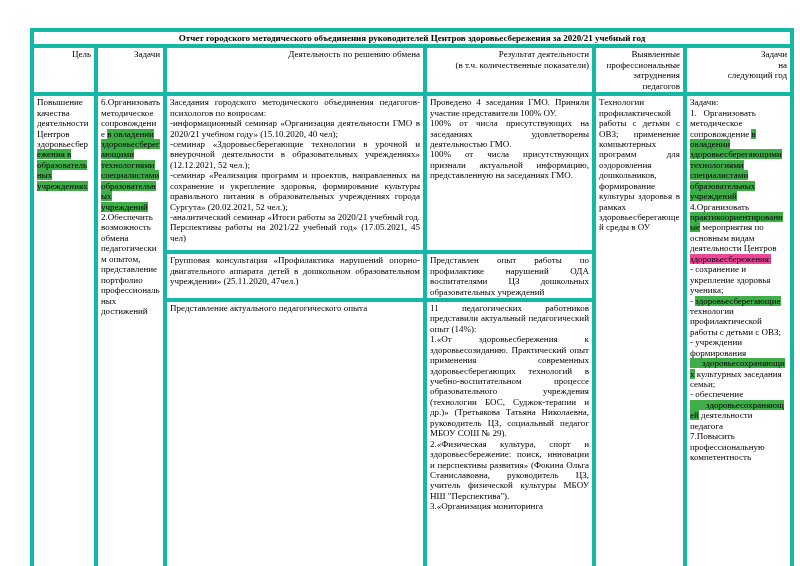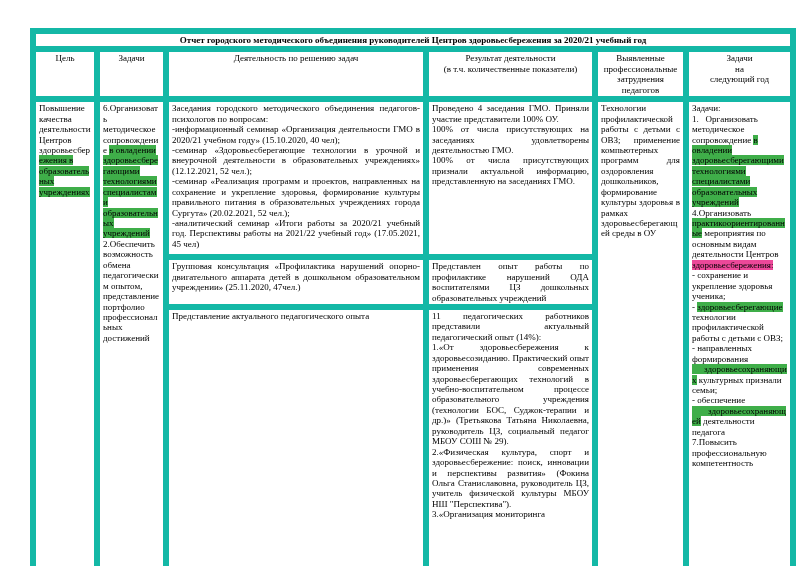--- a/index.html
+++ b/index.html
@@ -8,25 +8,25 @@
     width:800px; height:566px; overflow:hidden;
     font-family:"Liberation Serif","DejaVu Serif",serif;
     color:#000;
   }
   .page { width:800px; height:566px; overflow:hidden; background:#fff; }
   table.report {
     border-collapse:collapse; table-layout:fixed;
     width:760px; margin:28px 0 0 30px;
   }
   td {
-    border:6px solid #14b8a6; vertical-align:top;
+    border:4px solid #14b8a6; vertical-align:top;
     padding:1px 3px; font-size:9px; line-height:1.16;
   }
   td.title-cell { font-weight:bold; text-align:center; padding:1px 2px; }
-  td.hdr { text-align:center; white-space:pre-line; }
+  td.hdr { text-align:right; white-space:pre-line; }
   .para { margin:0; }
   .just .para { text-align:justify; }
   .wrap { overflow-wrap:break-word; word-wrap:break-word; word-break:break-word; }
   tr.r1 { height:158px; }
   tr.r2 { height:46px;margin-left:48px; }
   tr.r3 { height:310px; }
 </style>
 </head>
 <body>
 
@@ -42,21 +42,21 @@
     </colgroup>
 
     <tbody>
         <tr>
       <td class="title-cell" colspan="6">Отчет городского методического объединения руководителей Центров здоровьесбережения за 2020/21 учебный год</td>
     </tr>
 
     <tr>
       <td class="hdr wrap">Цель</td>
       <td class="hdr wrap">Задачи</td>
-      <td class="hdr">Деятельность по решению задач</td>
+      <td class="hdr">Деятельность по решению обмена</td>
       <td class="hdr">Результат деятельности
 (в т.ч. количественные показатели)</td>
       <td class="hdr wrap">Выявленные профессиональные затруднения педагогов</td>
       <td class="hdr wrap">Задачи
 на
 следующий год</td>
     </tr>
 
     <tr class="r1">
       <td class="wrap" rowspan="3">
@@ -80,21 +80,21 @@
           </td>
       <td class="wrap just" rowspan="3">
             <p class="para"><span>Технологии профилактической работы с детьми с ОВЗ; применение компьютерных программ для оздоровления дошкольников, формирование культуры здоровья в рамках здоровьесберегающей среды в ОУ</span></p>
           </td>
       <td class="wrap" rowspan="3">
             <p class="para"><span>Задачи:</span></p>
             <p class="para"><span>1.&nbsp;&nbsp;&nbsp;Организовать методическое сопровождение </span><span style="background-color: rgb(63, 174, 73);">в овладении здоровьесберегающими технологиями специалистами образовательных учреждений</span></p>
             <p class="para"><span>4.Организовать </span><span style="background-color: rgb(63, 174, 73);">практикоориентированные</span><span> мероприятия по основным видам деятельности Центров </span><span style="background-color: #ec4899;">здоровьесбережения:</span></p>
             <p class="para"><span>- сохранение и укрепление здоровья ученика;</span></p>
             <p class="para"><span>- </span><span style="background-color: rgb(63, 174, 73);">здоровьесберегающие</span><span> технологии профилактической работы с детьми с ОВЗ;</span></p>
-            <p class="para"><span>- направленных формирования </span><span style="background-color: rgb(63, 174, 73); padding-left: 12px;">здоровьесохраняющих</span><span> культурных признали семьи;</span></p>
+            <p class="para"><span>- учреждении формирования </span><span style="background-color: rgb(63, 174, 73); padding-left: 12px;">здоровьесохраняющих</span><span> культурных заседания семьи;</span></p>
             <p class="para"><span>- обеспечение </span><span style="background-color: rgb(63, 174, 73); padding-left: 16px;">здоровьесохраняющей</span><span> деятельности педагога</span></p>
             <p class="para"><span>7.Повысить профессиональную компетентность</span></p>
           </td>
     </tr>
 
     <tr class="r2">
       <td class="just">
             <p class="para"><span>Групповая консультация «Профилактика нарушений опорно-двигательного аппарата детей в дошкольном образовательном учреждении» (25.11.2020, 47чел.)</span></p>
           </td>
       <td class="just">

